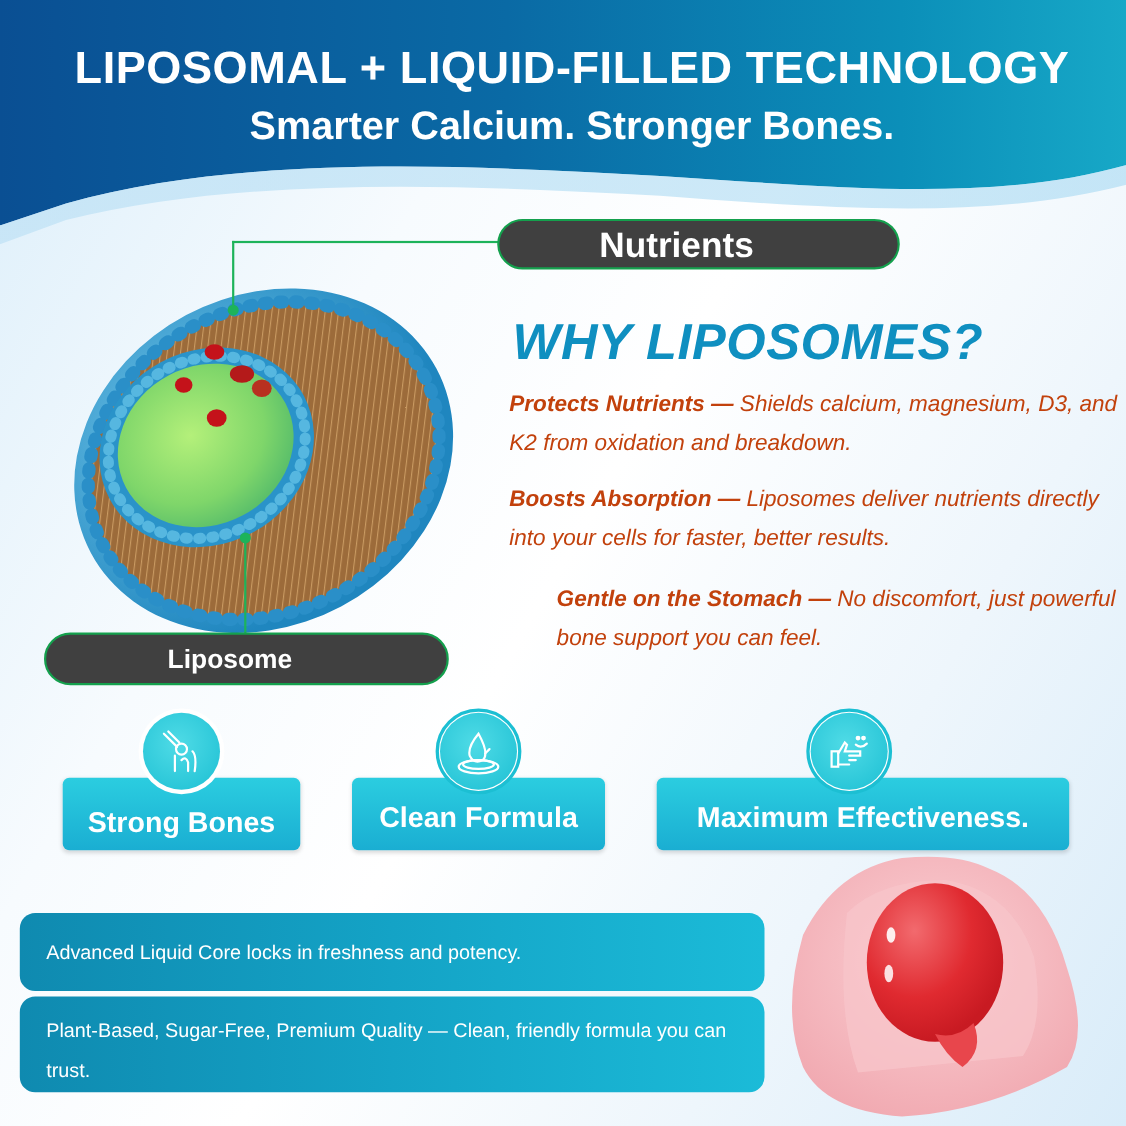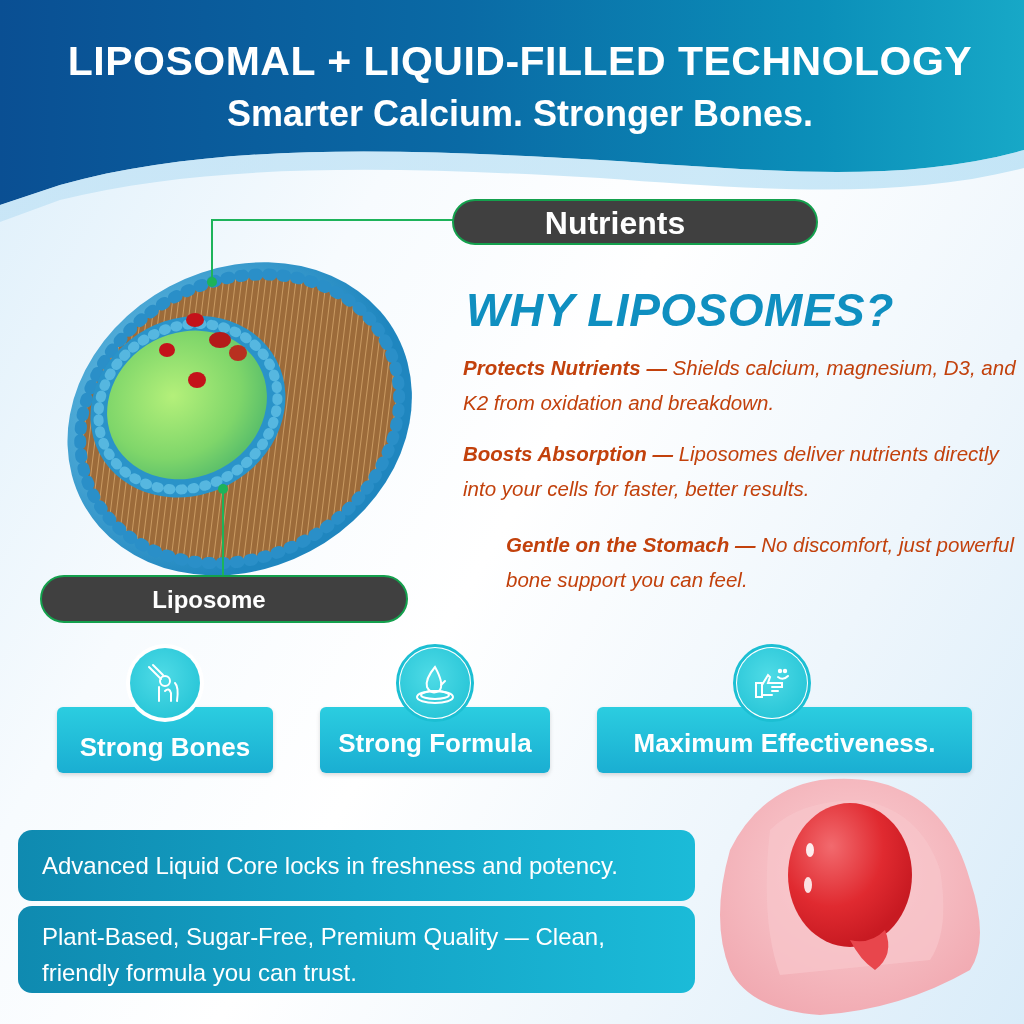--- a/index.html
+++ b/index.html
@@ -58,21 +58,21 @@
   }
   .f-icon .inner {
     width: 70px; height: 70px; border-radius: 50%;
     background: radial-gradient(circle at 45% 40%, #4fdbe6, #1cbfd3);
     display: flex; align-items: center; justify-content: center;
   }
 
   .info {
     position: absolute; left: 18px; width: 677px;
     background: linear-gradient(90deg, #0f8ab0 0%, #14a3c6 50%, #1bbbd8 100%);
-    border-radius: 14px; color: #fff; font-size: 24px; line-height: 36px;
+    border-radius: 14px; color: #fff; font-size: 18px; line-height: 36px;
     padding-left: 24px;
   }
   .info1 { top: 830px; height: 71px; padding-top: 18px; }
   .info2 { top: 906px; height: 87px; padding-top: 13px; padding-right: 20px; }
 
   .gummy { position: absolute; left: 700px; top: 770px; width: 300px; height: 250px; }
 </style>
 </head>
 <body>
 
@@ -142,21 +142,21 @@
   <div class="inner">
     <svg width="44" height="44" viewBox="0 0 44 44" fill="none" stroke="#fff" stroke-width="2" stroke-linecap="round">
       <path d="M6 6 L18 18 M10 4 L20 14"></path>
       <circle cx="22" cy="20" r="5"></circle>
       <path d="M16 26 L16 40 M22 30 Q26 26 28 32 L28 40 M32 22 Q36 26 34 40"></path>
     </svg>
   </div>
 </div>
 
 <div class="feature" style="left:320px;top:707px;width:230px;">
-  <span class="lbl" style="bottom:14px;">Strong Formula</span>
+  <span class="lbl" style="bottom:14px;">Clean Formula</span>
 </div>
 <div class="f-icon" style="left:396px;top:644px;border:3px solid #1cbfd3;">
   <div class="inner">
     <svg width="44" height="44" viewBox="0 0 44 44" fill="none" stroke="#fff" stroke-width="2" stroke-linecap="round">
       <path d="M22 6 Q12 18 14 26 Q18 34 26 30 Q32 24 22 6 Z"></path>
       <ellipse cx="22" cy="34" rx="14" ry="4"></ellipse>
       <ellipse cx="22" cy="36" rx="18" ry="6"></ellipse>
       <path d="M28 24 L32 20"></path>
     </svg>
   </div>

